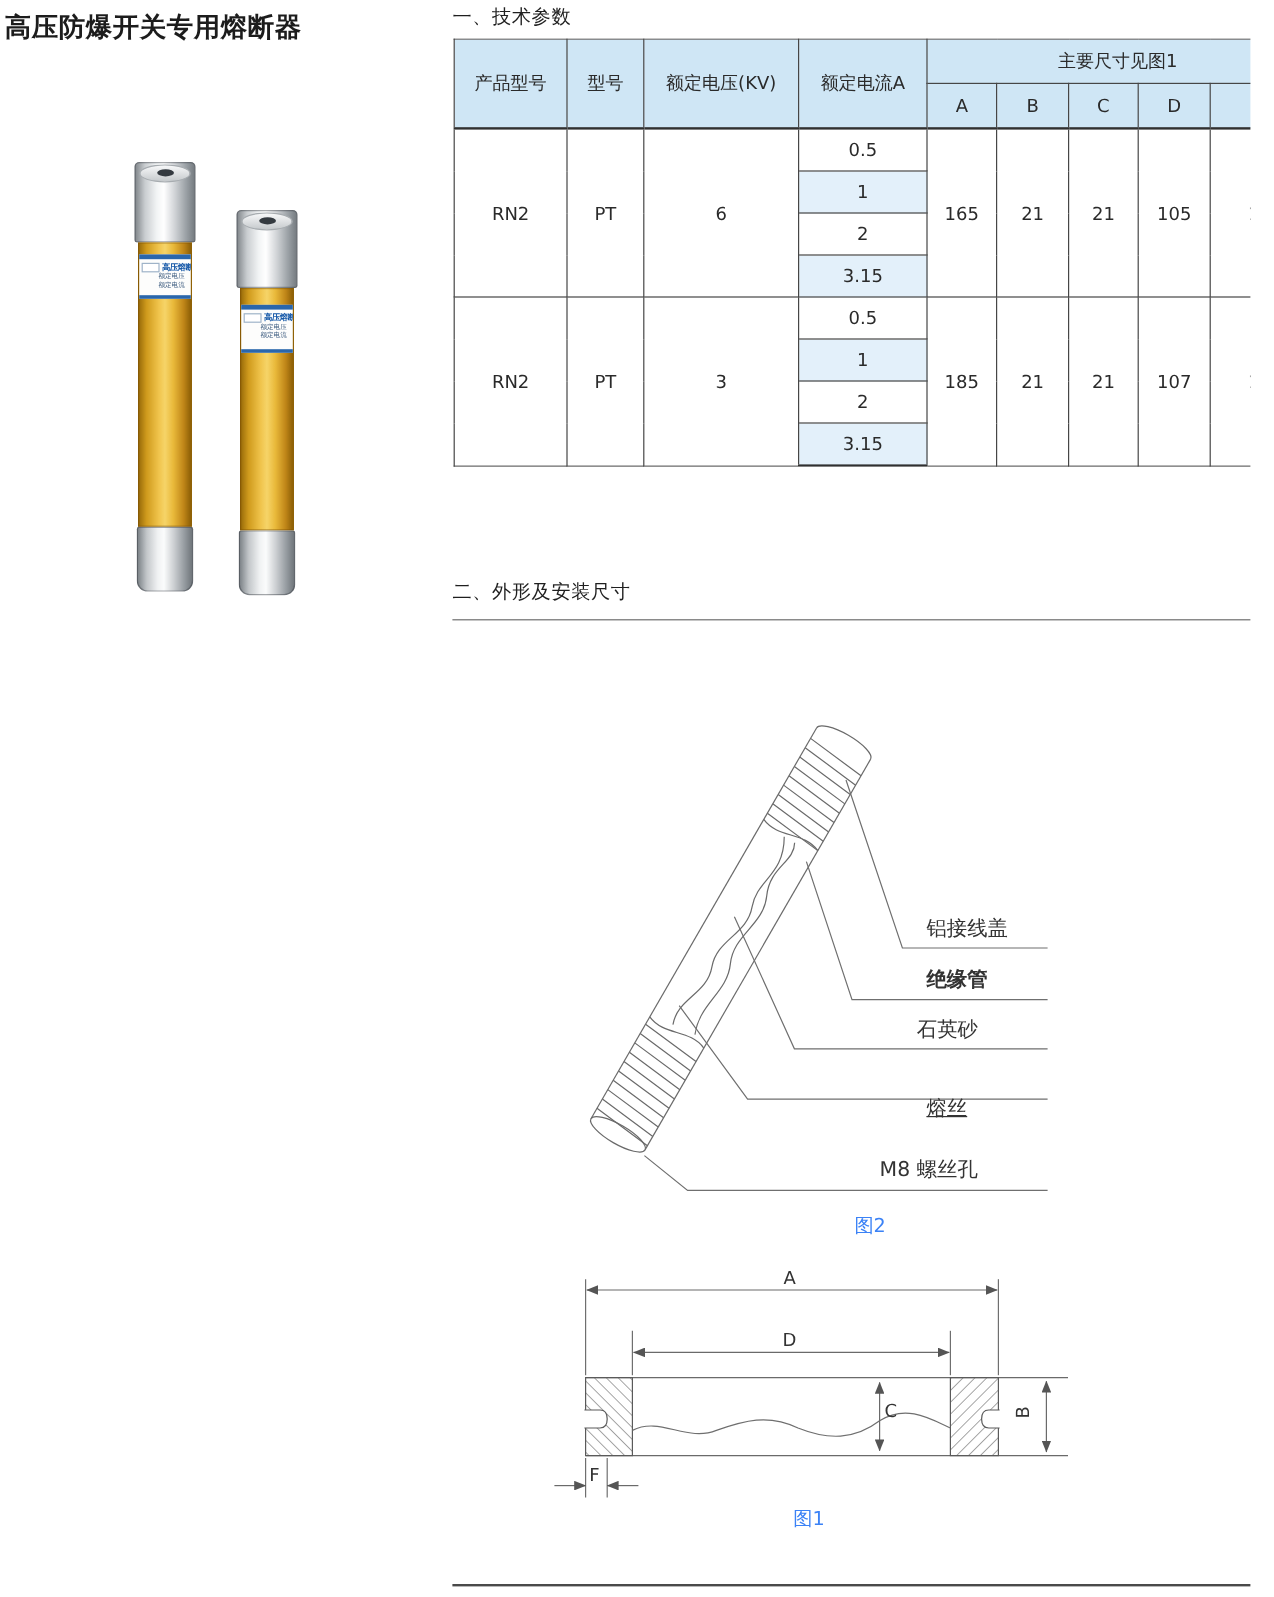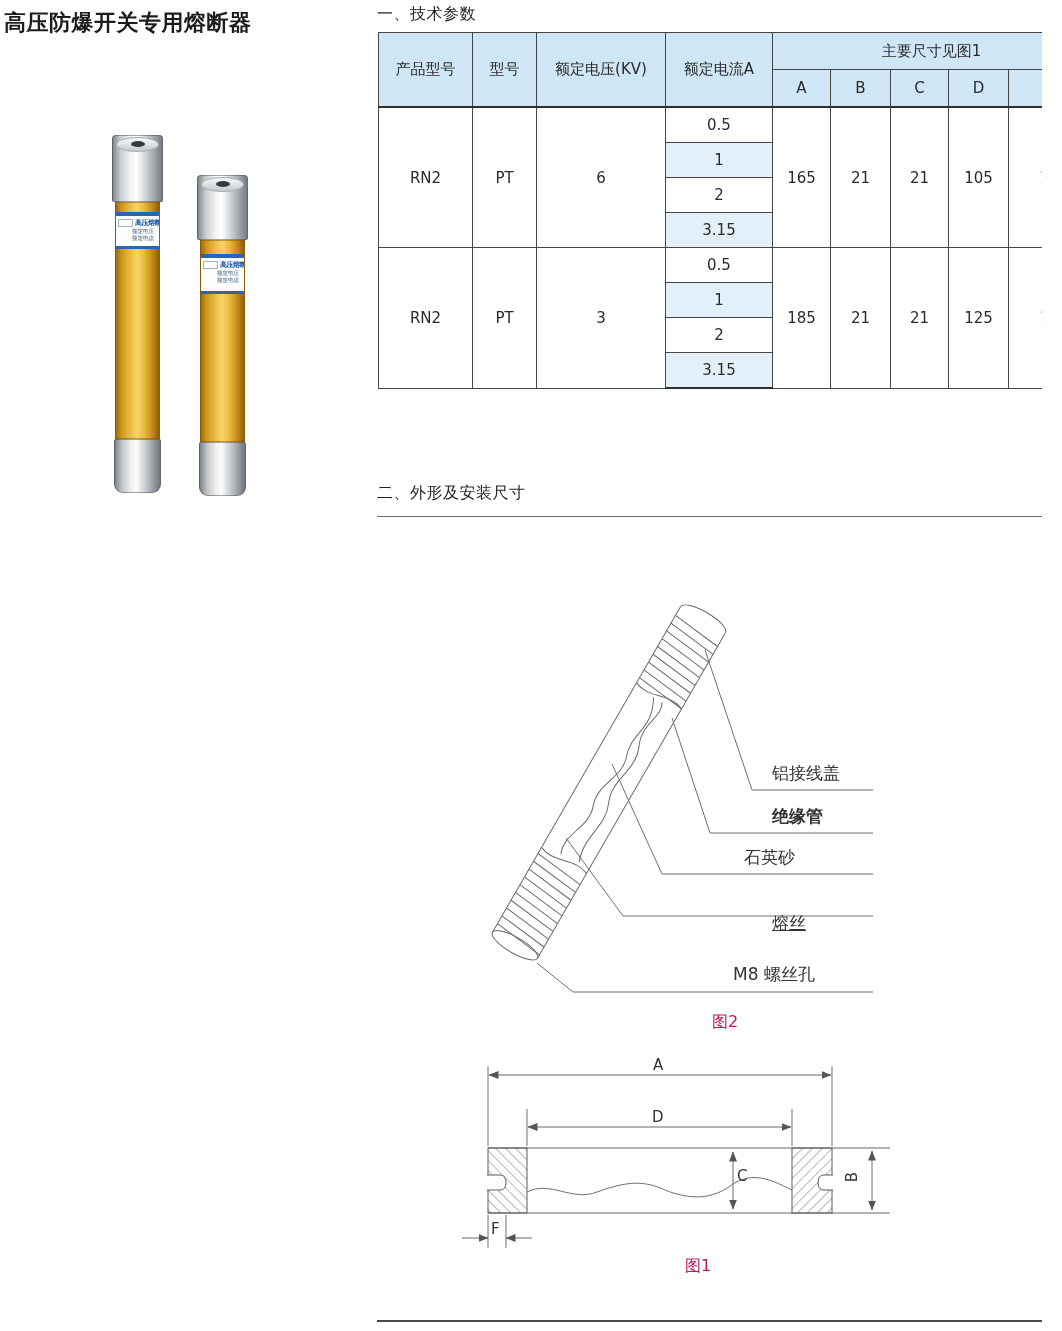--- a/index.html
+++ b/index.html
@@ -46,21 +46,21 @@
   .fuse-label{position:absolute;left:0;right:0;background:#fdfdfc;
        border-top:4px solid #2a66ab;border-bottom:3px solid #2a66ab;overflow:hidden;}
   .fl-row1{display:flex;align-items:center;gap:2px;padding:2px 1px 0 2px;}
   .fl-box{width:13px;height:6px;border:1px solid #9fb3c8;background:#fff;flex:0 0 auto;}
   .fl-brand{font-size:7px;font-weight:700;color:#1558a8;white-space:nowrap;letter-spacing:-.5px;}
   .fl-line{font-size:5.5px;color:#3e5d80;text-align:right;padding-right:5px;line-height:7px;white-space:nowrap;}
 
   
   .fig-label{position:absolute;font-size:17px;color:#333;white-space:nowrap;}
   .dim-letter{position:absolute;font-size:15px;color:#333;}
-  .fig-caption{position:absolute;font-size:16px;color:#be185d;}
+  .fig-caption{position:absolute;font-size:16px;color:#3b82f6;}
   #lab-b{transform:rotate(-90deg);transform-origin:center;}
   svg{position:absolute;overflow:visible;}
   .ln{stroke:#6a6a6a;stroke-width:1;fill:none;}
   .ln-thin{stroke:#6f6f6f;stroke-width:1;fill:none;}
 </style>
 </head>
 <body>
 
 <div id="canvas">
 
@@ -152,21 +152,21 @@
           </tr>
 
         <tr class="grp">
           <td rowspan="4">RN2</td>
           <td rowspan="4">PT</td>
           <td rowspan="4">3</td>
           <td>0.5</td>
           <td rowspan="4">185</td>
           <td rowspan="4">21</td>
           <td rowspan="4">21</td>
-          <td rowspan="4">125</td>
+          <td rowspan="4">107</td>
           <td rowspan="4">13</td>
         </tr>
         <tr>
             <td class="alt">1</td>
           </tr>
         <tr>
             <td>2</td>
           </tr>
         <tr>
             <td class="alt">3.15</td>
@@ -194,21 +194,21 @@
 
     <path class="ln-thin" d="M705,650 L752,790 L873,790"></path>
     <path class="ln-thin" d="M672,718 L710,833 L873,833"></path>
     <path class="ln-thin" d="M612,764 L662,874 L873,874"></path>
     <path class="ln-thin" d="M566,838 L623,916 L873,916"></path>
     <path class="ln-thin" d="M537,963 L573,992 L873,992"></path>
   </svg>
 
   <span class="fig-label" style="left:772px;top:762px;text-align:right;">铝接线盖</span>
   <span class="fig-label" style="left:772px;top:805px;font-weight:bold;">绝缘管</span>
-  <span class="fig-label" style="left:744px;top:846px;">石英砂</span>
+  <span class="fig-label" style="left:764px;top:846px;">石英砂</span>
   <span class="fig-label" style="left:772px;top:912px;text-decoration:underline;">熔丝</span>
   <span class="fig-label" style="left:733px;top:963px;">M8 螺丝孔</span>
   <span class="fig-caption" style="left:712px;top:1012px;">图2</span>
 
   <svg id="fig1-svg" style="left:440px;top:1040px;" width="560" height="240" viewBox="440 1040 560 240">
     <defs>
       <marker id="arr" viewBox="0 0 10 8" refX="9.5" refY="4" markerWidth="10" markerHeight="8" orient="auto-start-reverse">
         <path d="M0,0 L10,4 L0,8 z" fill="#555"></path>
       </marker>
       <pattern id="hl" width="7" height="7" patternUnits="userSpaceOnUse" patternTransform="rotate(-45)">
@@ -245,15 +245,15 @@
     <line class="ln-thin" x1="506" y1="1215" x2="506" y2="1248"></line>
     <line class="ln" x1="462" y1="1238" x2="488" y2="1238" marker-end="url(#arr)"></line>
     <line class="ln" x1="532" y1="1238" x2="506" y2="1238" marker-end="url(#arr)"></line>
   </svg>
 
   <span class="dim-letter" style="left:653px;top:1056px;">A</span>
   <span class="dim-letter" style="left:652px;top:1108px;">D</span>
   <span class="dim-letter" style="left:737px;top:1167px;">C</span>
   <span class="dim-letter" id="lab-b" style="left:847px;top:1168px;">B</span>
   <span class="dim-letter" style="left:491px;top:1220px;">F</span>
-  <span class="fig-caption" style="left:685px;top:1256px;text-align:right;">图1</span>
+  <span class="fig-caption" style="left:661px;top:1256px;text-align:right;">图1</span>
 
 </div>
 
 </body></html>

